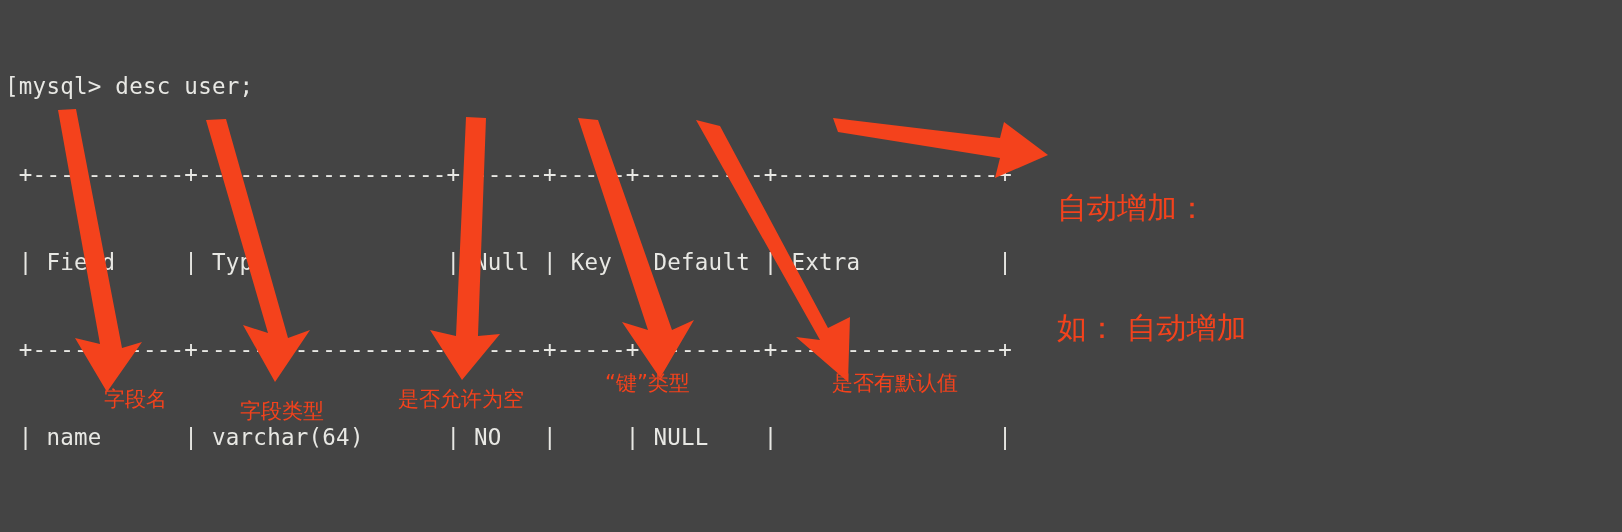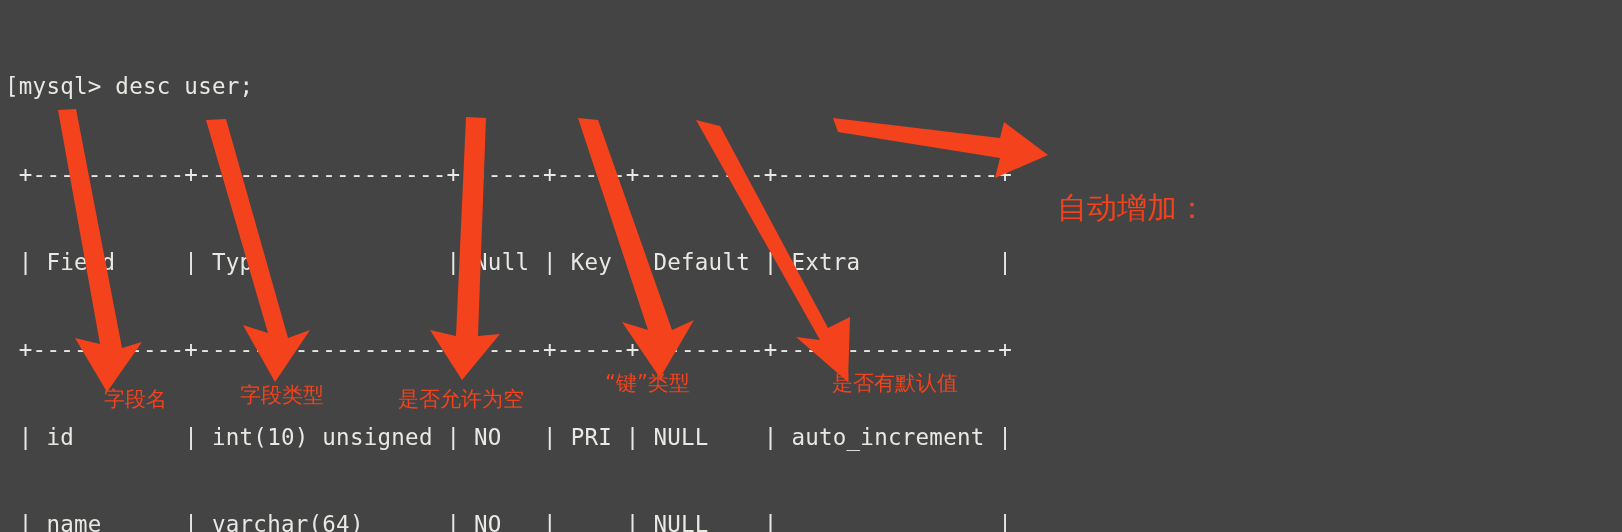--- a/index.html
+++ b/index.html
@@ -50,21 +50,21 @@
     position: absolute;
     color: #f4421c;
     font-family: "DejaVu Sans", "Liberation Sans", sans-serif;
     font-size: 21px;
     line-height: 38px;
     white-space: pre;
     z-index: 4;
   }
 
   #anno-fieldname  { left: 104px; top: 380px; }
-  #anno-fieldtype  { left: 240px; top: 376px; text-align: right; }
+  #anno-fieldtype  { left: 240px; top: 392px; text-align: right; }
   #anno-nullable   { left: 398px; top: 380px; text-align: center; }
   #anno-keytype    { left: 605px; top: 364px; }
   #anno-default    { left: 832px; top: 364px; }
 
   #anno-extra {
     left: 1057px;
     top: 108px;
     font-size: 30px;
     line-height: 40px;
   }
@@ -72,21 +72,20 @@
 </head>
 <body>
 
 <div id="screen">
 
   <div class="term">
     <div class="line">[mysql&gt; desc user;</div>
     <div class="line"> +-----------+------------------+------+-----+---------+----------------+</div>
     <div class="line"> | Field     | Type             | Null | Key | Default | Extra          |</div>
     <div class="line"> +-----------+------------------+------+-----+---------+----------------+</div>
-    <div class="line"> | id        | int(10) unsigned | NO   | PRI | NULL    | auto_increment |</div>
     <div class="line"> | name      | varchar(64)      | NO   |     | NULL    |                |</div>
     
     
     
     
     
     
     
     
     
@@ -128,15 +127,16 @@
   <div class="anno" id="anno-fieldtype">字段类型</div>
 
   <div class="anno" id="anno-nullable">是否允许为空</div>
 
   <div class="anno" id="anno-keytype">“键”类型</div>
 
   <div class="anno" id="anno-default">是否有默认值</div>
 
   <div class="anno" id="anno-extra">
     <div>自动增加：</div>
+    <div>如： 自动增加</div>
   </div>
 
 </div>
 
 </body></html>

